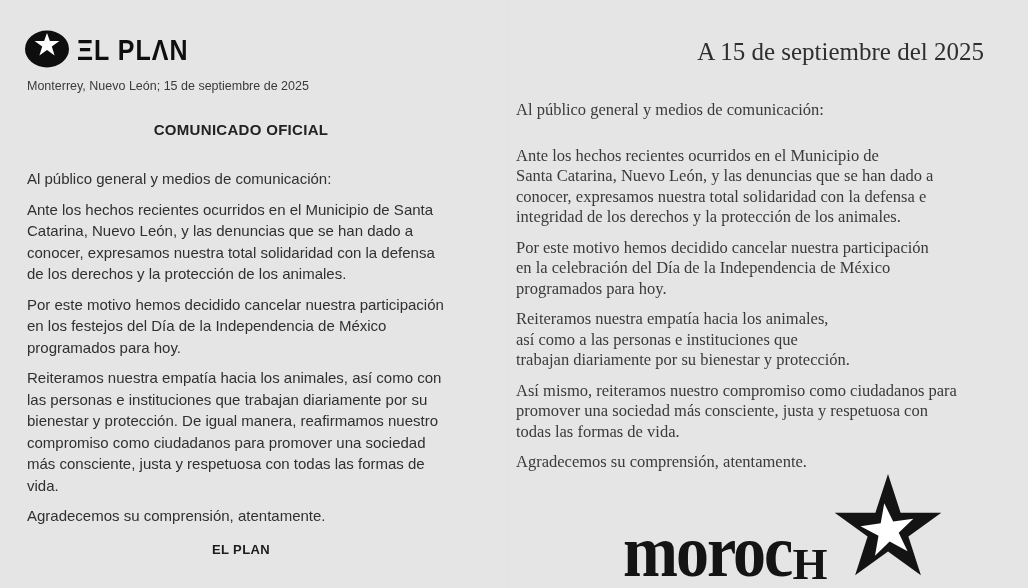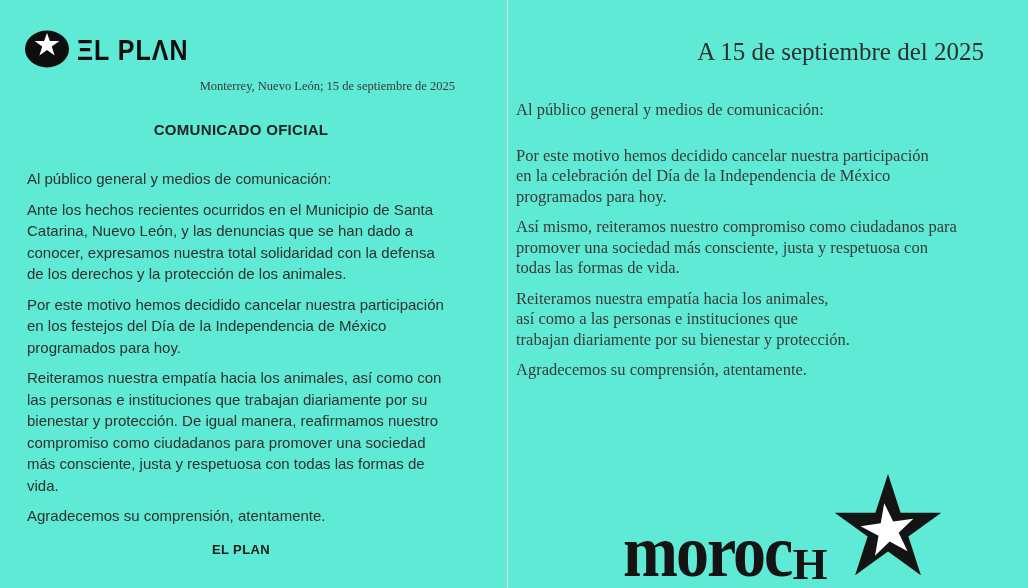--- a/index.html
+++ b/index.html
@@ -1,20 +1,20 @@
 <!DOCTYPE html>
 <html><head>
 <meta charset="utf-8">
 <style>
   * { margin: 0; padding: 0; box-sizing: border-box; }
   html, body { width: 1028px; height: 588px; background: #ffffff; overflow: hidden; }
   .page {
     position: relative;
     width: 1028px; height: 588px;
-    background: #5eead4;
+    background: #e5e5e5;
     font-family: "Liberation Sans", sans-serif;
   }
   .divider {
     position: absolute;
     left: 507px; top: 0;
     width: 1px; height: 588px;
     background: #e3e3e3;
   }
 
   
@@ -28,24 +28,22 @@
     font-weight: 800;
     font-size: 25px;
     letter-spacing: 1px;
     color: #0e0e0e;
     transform: scaleY(1.2);
     transform-origin: center;
     white-space: nowrap;
   }
   .ep-dateline {
     position: absolute; left: 27px; top: 79px; width: 428px;
-    text-align: right;
     font-size: 12.5px;
     color: #3a3a3a;
-    font-family: Liberation Serif, serif;
   }
   .ep-heading {
     position: absolute; left: 27px; top: 121px; width: 428px;
     text-align: center;
     font-size: 15px;
     font-weight: bold;
     letter-spacing: 0.3px;
     color: #222222;
   }
   .ep-body {
@@ -145,29 +143,33 @@
     <div class="ep-signature">EL PLAN</div>
   </section>
 
   <div class="divider"></div>
 
   <section class="right-doc">
     <div class="mo-dateline">A 15 de septiembre del 2025</div>
 
     <div class="mo-body">
       <p class="salutation">Al público general y medios de comunicación:</p>
+      <p>Ante los hechos recientes ocurridos en el Municipio de
+Santa Catarina, Nuevo León, y las denuncias que se han dado a
+conocer, expresamos nuestra total solidaridad con la defensa e
+integridad de los derechos y la protección de los animales.</p>
       <p>Por este motivo hemos decidido cancelar nuestra participación
 en la celebración del Día de la Independencia de México
 programados para hoy.</p>
+      <p>Reiteramos nuestra empatía hacia los animales,
+así como a las personas e instituciones que
+trabajan diariamente por su bienestar y protección.</p>
       <p>Así mismo, reiteramos nuestro compromiso como ciudadanos para
 promover una sociedad más consciente, justa y respetuosa con
 todas las formas de vida.</p>
-      <p>Reiteramos nuestra empatía hacia los animales,
-así como a las personas e instituciones que
-trabajan diariamente por su bienestar y protección.</p>
       <p class="closing">Agradecemos su comprensión, atentamente.</p>
     </div>
 
     <div class="morocha-logo">
       <span class="mo-text">moroc</span>
         <span class="mo-h">H</span>
       <svg class="mo-star" width="150" height="112" viewBox="0 0 150 112" aria-hidden="true">
         <polygon fill="#141414" points="75,4 87.6,42.7 128.3,42.7 95.4,66.6 107.9,105.3 75,81.4 42.1,105.3 54.6,66.6 21.7,42.7 62.4,42.7"></polygon>
         <g transform="translate(75 60) rotate(-8) scale(0.5) translate(-75 -58)">
           <polygon fill="#ffffff" points="75,4 87.6,42.7 128.3,42.7 95.4,66.6 107.9,105.3 75,81.4 42.1,105.3 54.6,66.6 21.7,42.7 62.4,42.7"></polygon>

